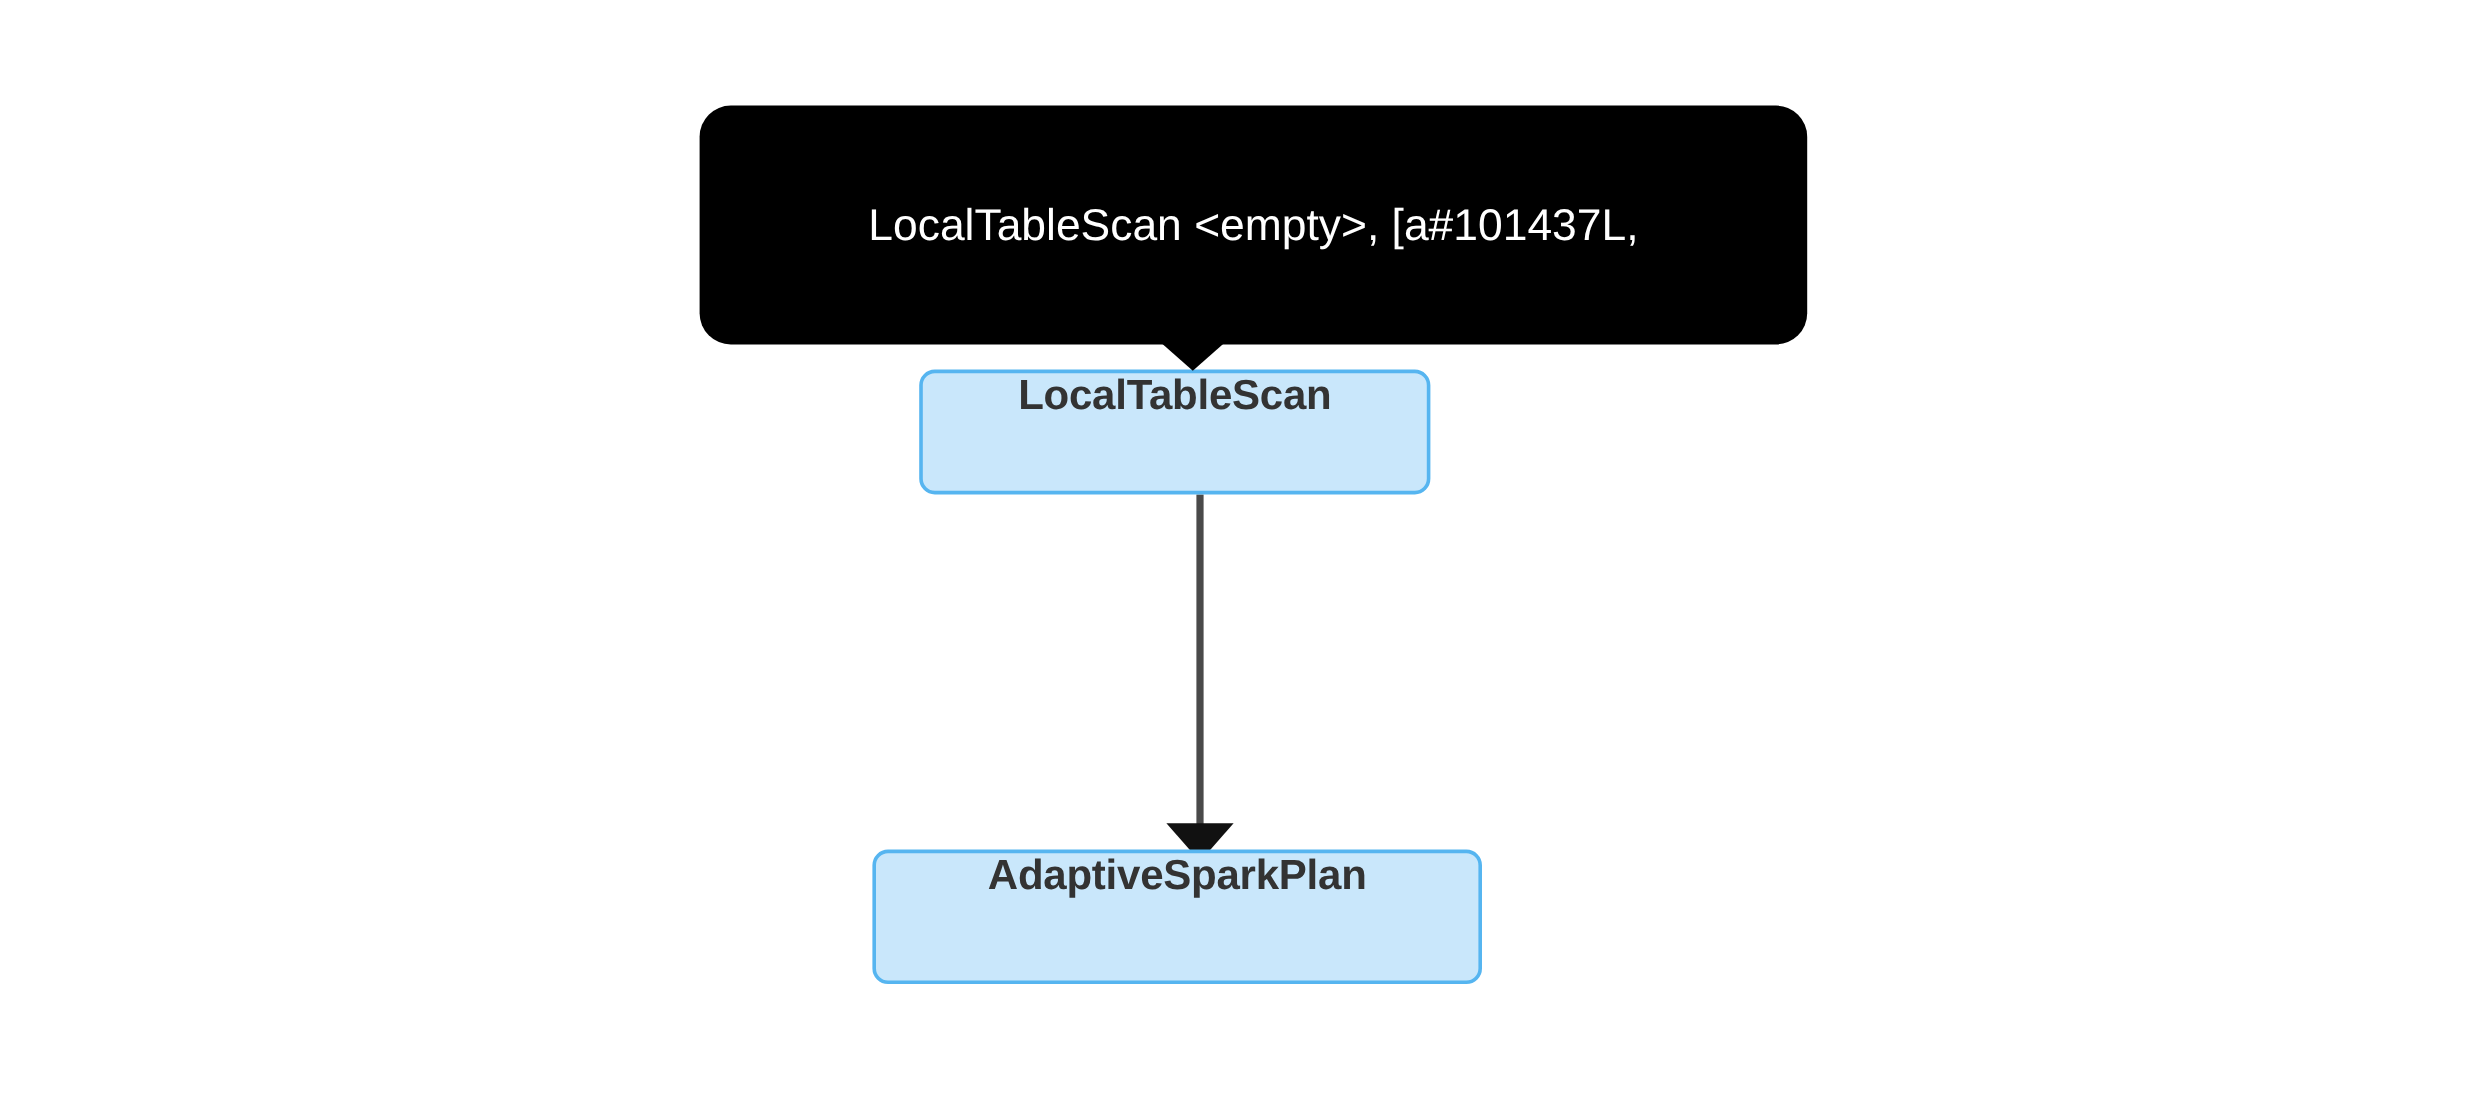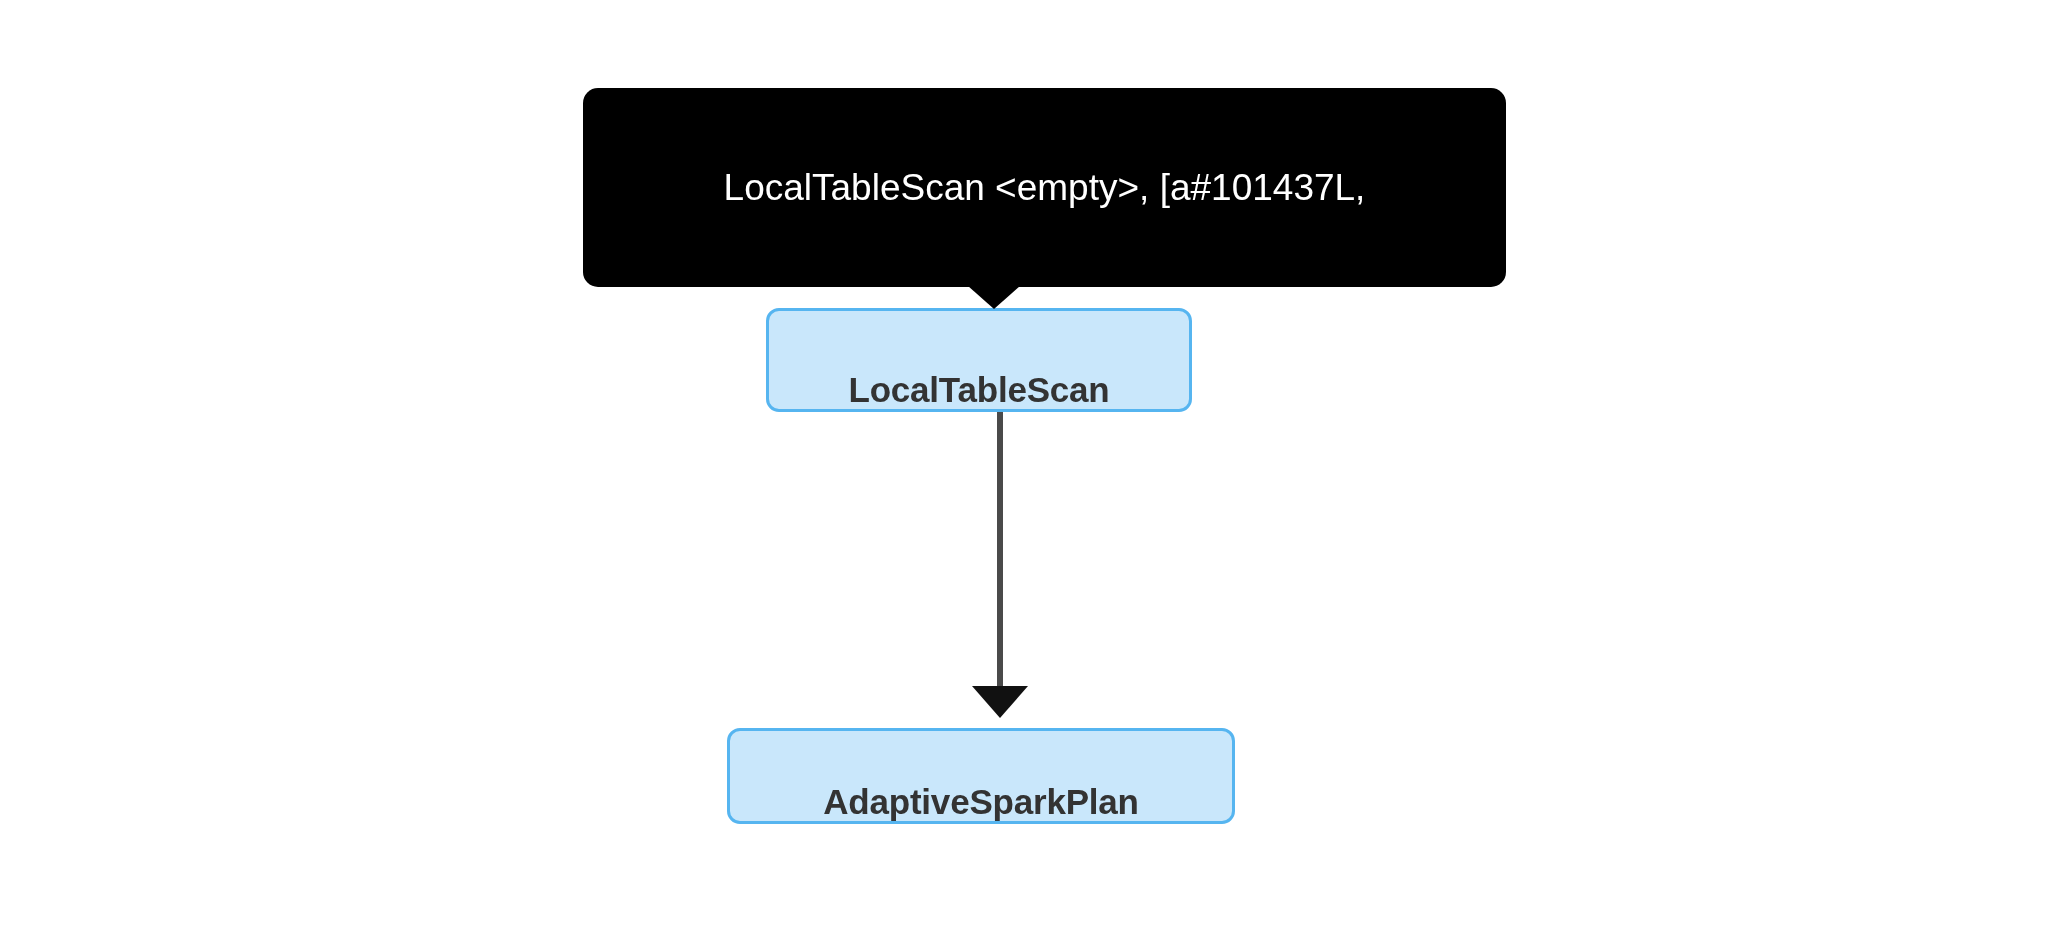--- a/index.html
+++ b/index.html
@@ -20,21 +20,21 @@
   }
 
   
   .tooltip {
     position: absolute;
     left: 583px;
     top: 88px;
     width: 923px;
     height: 199px;
     background: #000000;
-    border-radius: 15px;
+    border-radius: 26px;
     box-sizing: border-box;
     display: flex;
     flex-direction: column;
     align-items: center;
     justify-content: center;
     z-index: 3;
   }
   .tooltip-line {
     color: #ffffff;
     font-family: "Liberation Sans", sans-serif;
@@ -58,44 +58,44 @@
   }
 
   
   .node {
     position: absolute;
     box-sizing: border-box;
     background: #c9e7fb;
     border: 3px solid #56b5f0;
     border-radius: 13px;
     display: flex;
-    align-items: flex-end;
+    align-items: flex-start;
     justify-content: center;
     z-index: 2;
   }
   .node-label {
     color: #333333;
     font-family: "Liberation Sans", sans-serif;
     font-weight: bold;
     font-size: 35px;
     line-height: 38px;
     white-space: nowrap;
     letter-spacing: -0.2px;
   }
   #node-localtablescan {
     left: 766px;
     top: 308px;
     width: 426px;
     height: 104px;
   }
   #node-adaptivesparkplan {
     left: 727px;
-    top: 728px;
+    top: 708px;
     width: 508px;
-    height: 96px;
+    height: 112px;
   }
 
   
   .edge {
     position: absolute;
     left: 0;
     top: 0;
     width: 2062px;
     height: 928px;
     z-index: 1;

